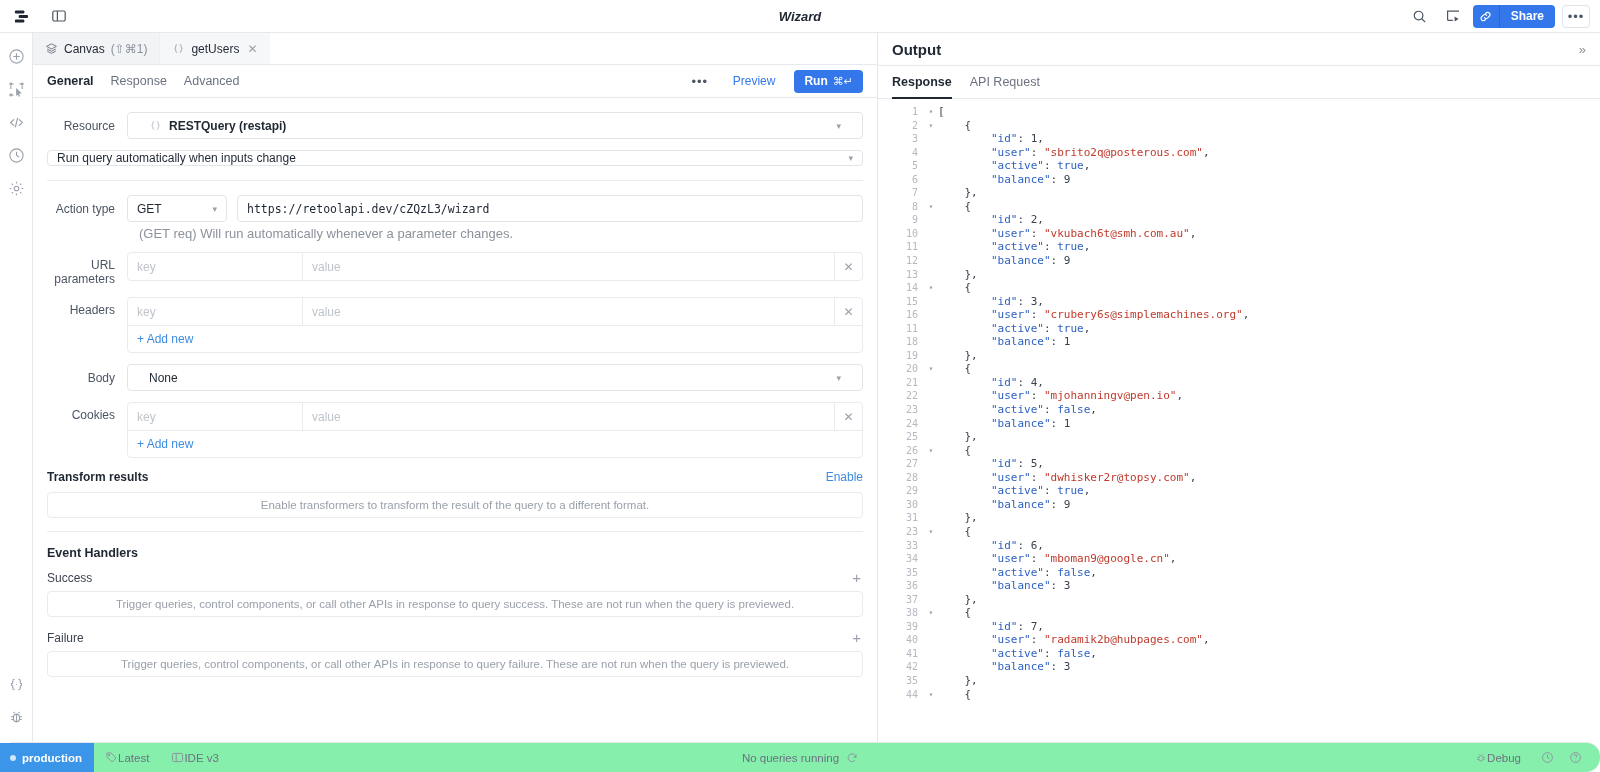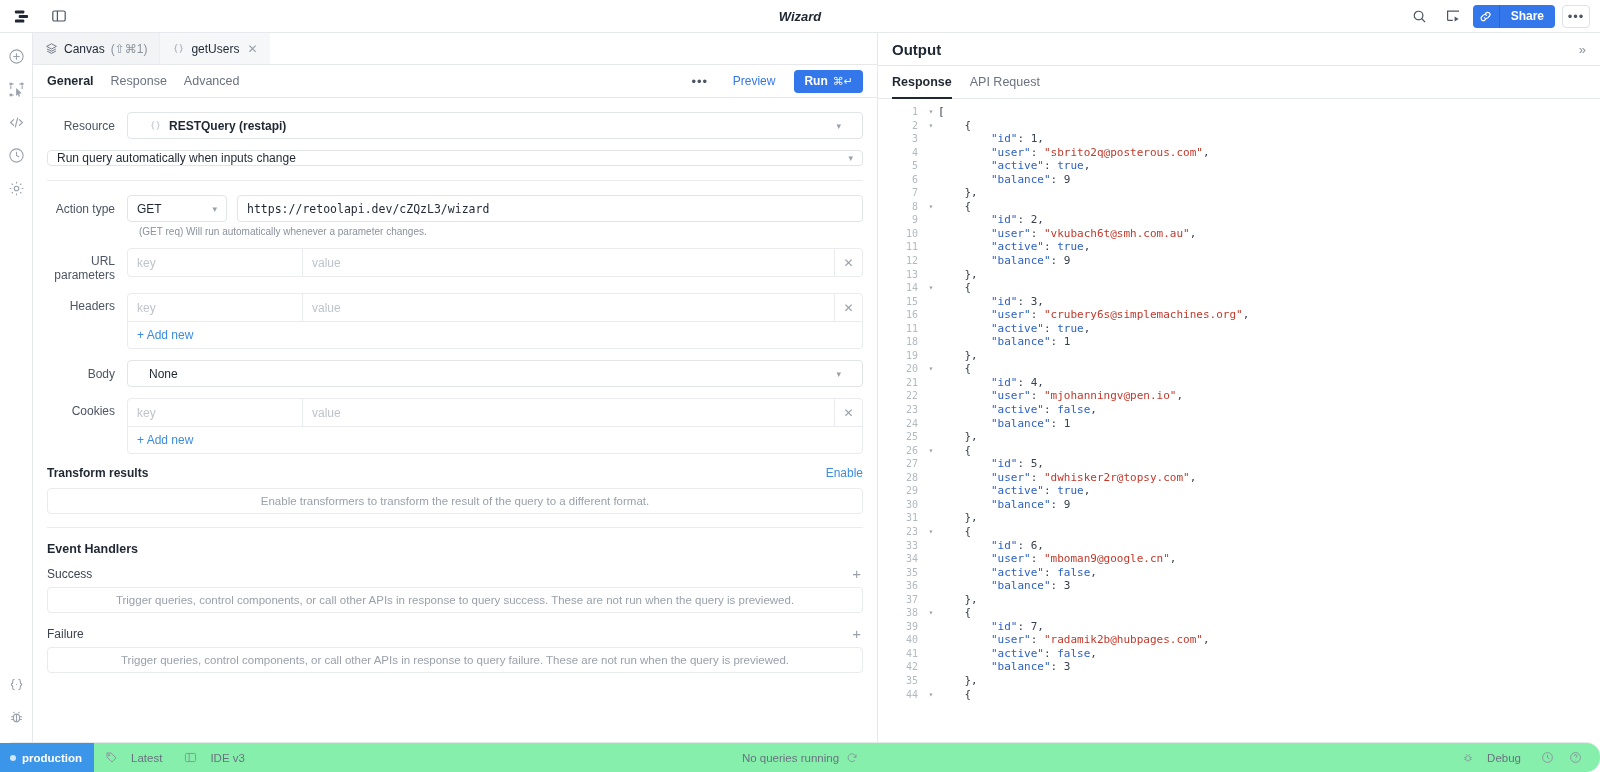--- a/index.html
+++ b/index.html
@@ -155,21 +155,21 @@
     margin-right: 10px; cursor: pointer;
   }
   .method-select .chev { margin-left: auto; color: #9aa1ab; font-size: 9px; }
   .url-field {
     flex: 1; height: 27px; border: 1px solid #e2e5e8; border-radius: 4px;
     display: flex; align-items: center; padding: 0 9px;
     font-family: "DejaVu Sans Mono", "Liberation Mono", monospace;
     font-size: 11.5px; color: #1f2733; cursor: text;
   }
   .hint {
-    font-size: 10px; color: #8b929c; margin: 0 0 11px 92px;
+    font-size: 13px; color: #8b929c; margin: 0 0 11px 92px;
   }
 
   
   .kv-wrap { flex: 1; border: 1px solid #e9ebee; border-radius: 4px; overflow: hidden; }
   .kv-row { display: flex; align-items: stretch; height: 27px; }
   .kv-key {
     width: 175px; flex: 0 0 175px; border-right: 1px solid #e9ebee;
     display: flex; align-items: center; padding: 0 9px;
     font-size: 12px; color: #bfc4cb;
   }
@@ -256,21 +256,21 @@
     display: flex; align-items: center; background: #86efac;
     font-size: 11.5px; color: #6b7280; position: relative; border-radius: 14px;
   }
   .env-pill {
     background: #3b95e8; color: #fff; font-weight: 700; font-size: 11.5px;
     height: 29px; padding: 0 12px 0 10px;
     display: flex; align-items: center; gap: 6px; cursor: pointer;
   }
   .env-dot { width: 6px; height: 6px; border-radius: 50%; background: #cfe6fb; }
   .st-item {
-    display: flex; align-items: center; gap: 13px; padding: 0 11px;
+    display: flex; align-items: center; gap: 0; padding: 0 11px;
     color: #6b7280; cursor: pointer; height: 29px;
   }
   .st-center {
     position: absolute; left: 0; right: 0;
     display: flex; align-items: center; justify-content: center; gap: 7px;
     pointer-events: none; color: #6b7280;
   }
   .st-right {
     margin-left: auto; display: flex; align-items: center; gap: 3px;
     padding-right: 12px; position: relative; z-index: 2;

